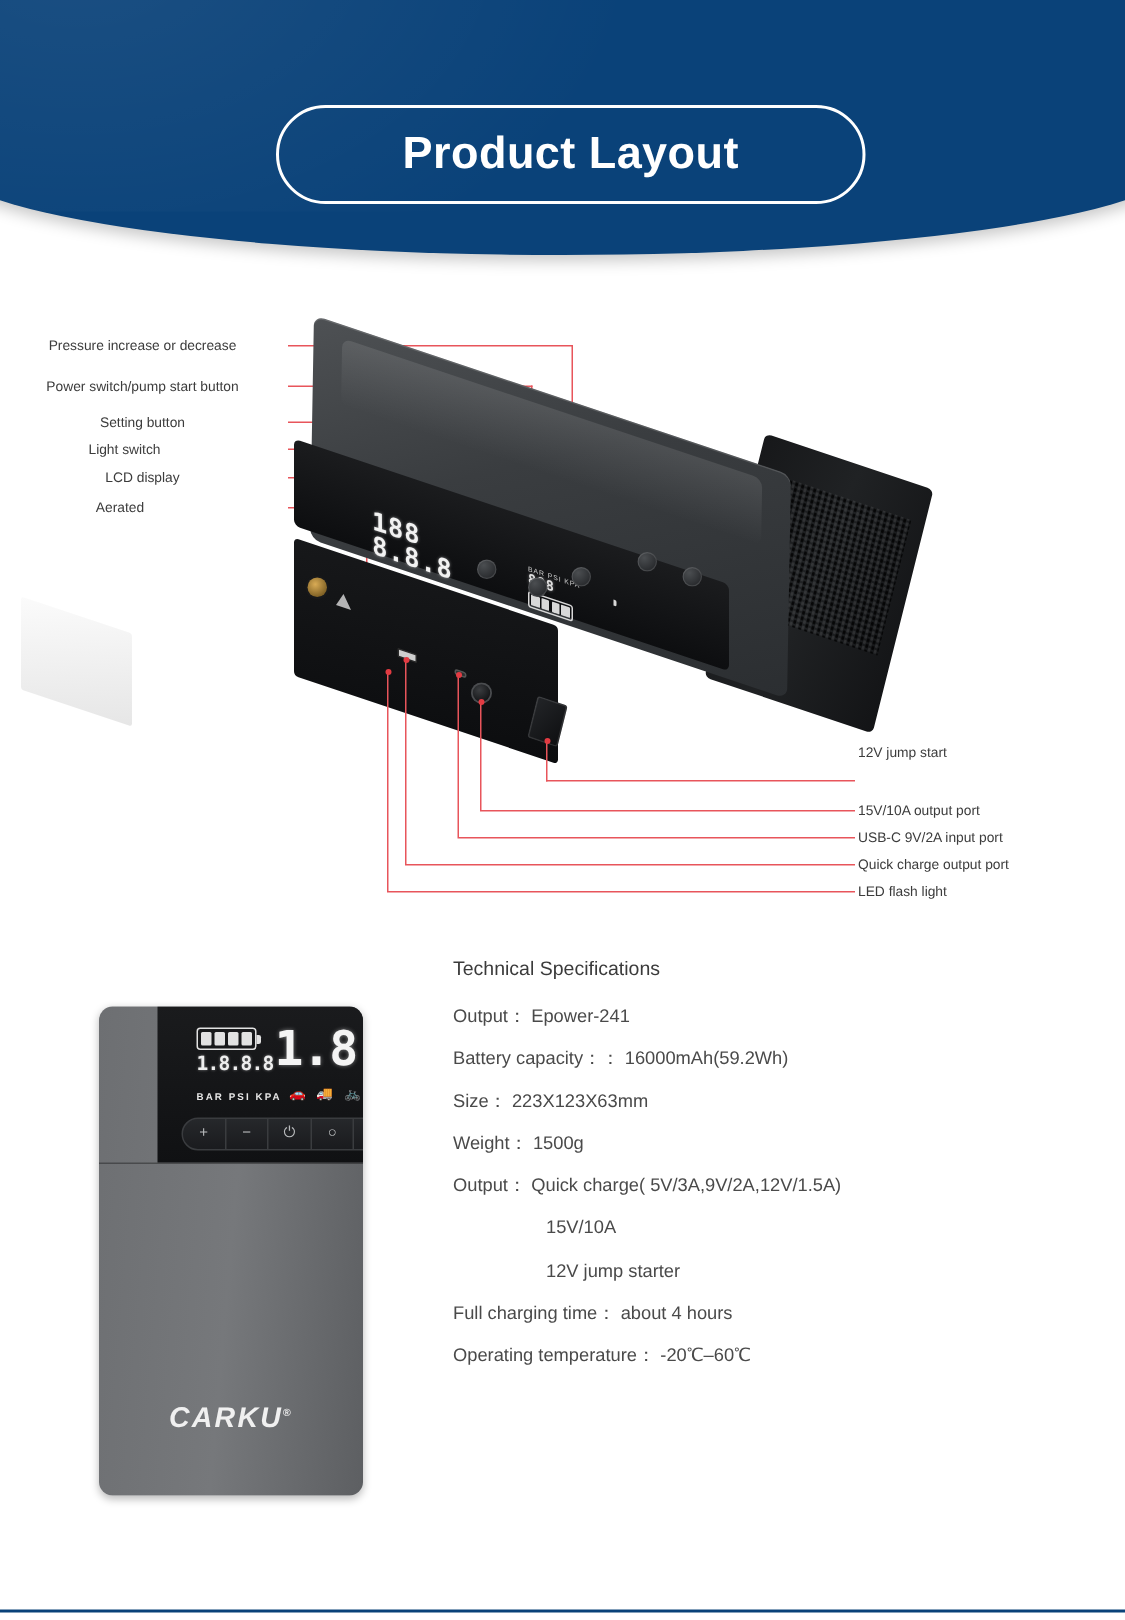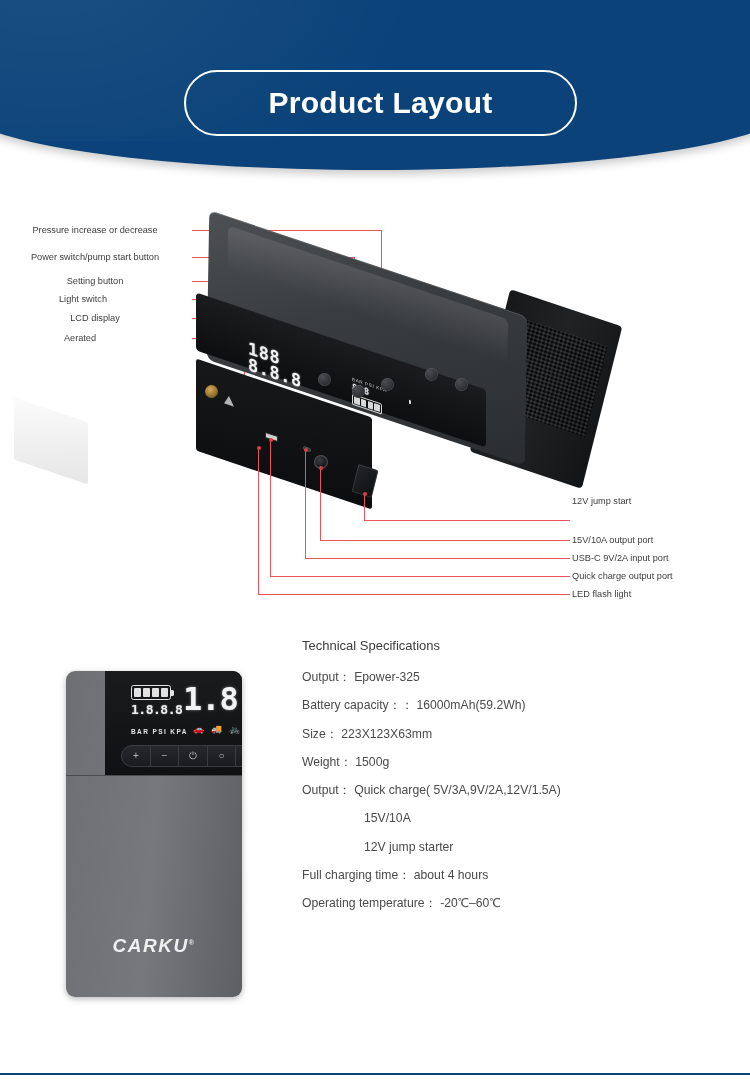--- a/index.html
+++ b/index.html
@@ -411,21 +411,21 @@
     <div class="fv-logo">
       <span>CARKU</span><sup>®</sup>
     </div>
   </div>
 
   <div class="specs">
     <h2>Technical Specifications</h2>
 
     <div class="spec-row">
       <span class="k">Output：</span>
-      <span class="v">Epower-325</span>
+      <span class="v">Epower-241</span>
     </div>
     <div class="spec-row">
       <span class="k">Battery capacity：：</span>
       <span class="v">16000mAh(59.2Wh)</span>
     </div>
     <div class="spec-row">
       <span class="k">Size：</span>
       <span class="v">223X123X63mm</span>
     </div>
     <div class="spec-row">

